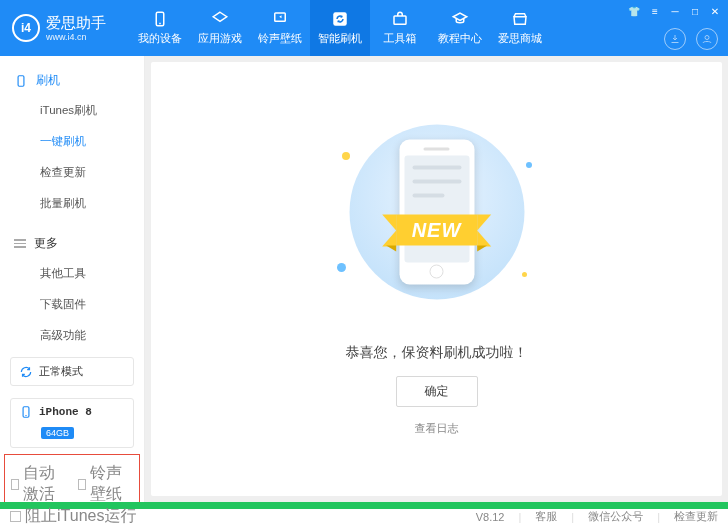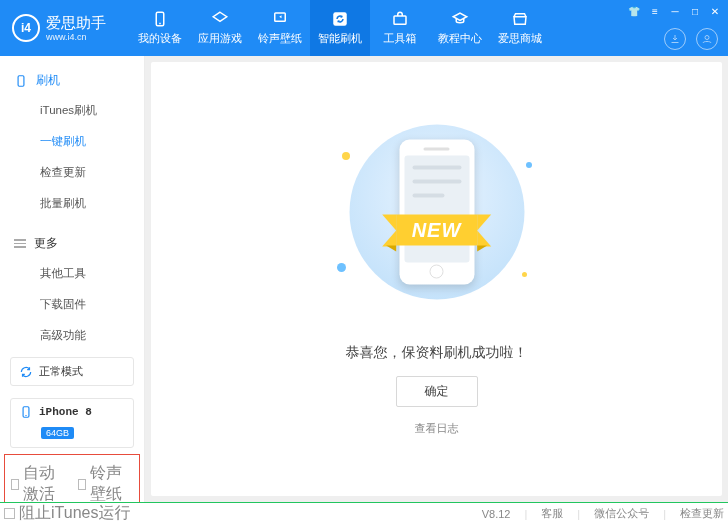--- a/index.html
+++ b/index.html
@@ -59,21 +59,21 @@
   .ribbon-tail { position:absolute; width:0; height:0; }
   .t-left { left:-14px; top:0; border-top:16px solid #ffcf30; border-bottom:16px solid #ffcf30; border-left:14px solid transparent; }
   .t-right { right:-14px; top:0; border-top:16px solid #ffcf30; border-bottom:16px solid #ffcf30; border-right:14px solid transparent; }
   .fold-l { position:absolute; left:-10px; bottom:-6px; width:0;height:0; border-top:6px solid #d9a900; border-left:10px solid transparent;}
   .fold-r { position:absolute; right:-10px; bottom:-6px; width:0;height:0; border-top:6px solid #d9a900; border-right:10px solid transparent;}
   .msg { font-size: 14px; color: #444; margin-top: 28px; }
   .ok-btn { border:1px solid #d8d8d8; background:#fff; padding:6px 28px; font-size:12px; color:#444; cursor:pointer; border-radius:2px; }
   .log-link { font-size:11px; color:#888; cursor:pointer; }
 
   
-  .status { position: absolute; left:0; right:0; bottom:0; height:22px; background:#fff; border-top:1px solid #22c55e; display:flex; align-items:center; padding:0 4px; font-size:11px; color:#888; }
+  .status { position: absolute; left:0; right:0; bottom:0; height:22px; background:#fff; border-top:7px solid #22c55e; display:flex; align-items:center; padding:0 10px; font-size:11px; color:#888; }
   .status .chk-wrap { color:#888; }
   .status .right { margin-left:auto; display:flex; align-items:center; gap:14px; }
   .sep { color:#ddd; }
 
   .hamb { display:inline-block; width:12px; }
   .hamb span { display:block; height:1.5px; background:#aaa; margin:2px 0; }
 </style>
 </head>
 <body>
 

